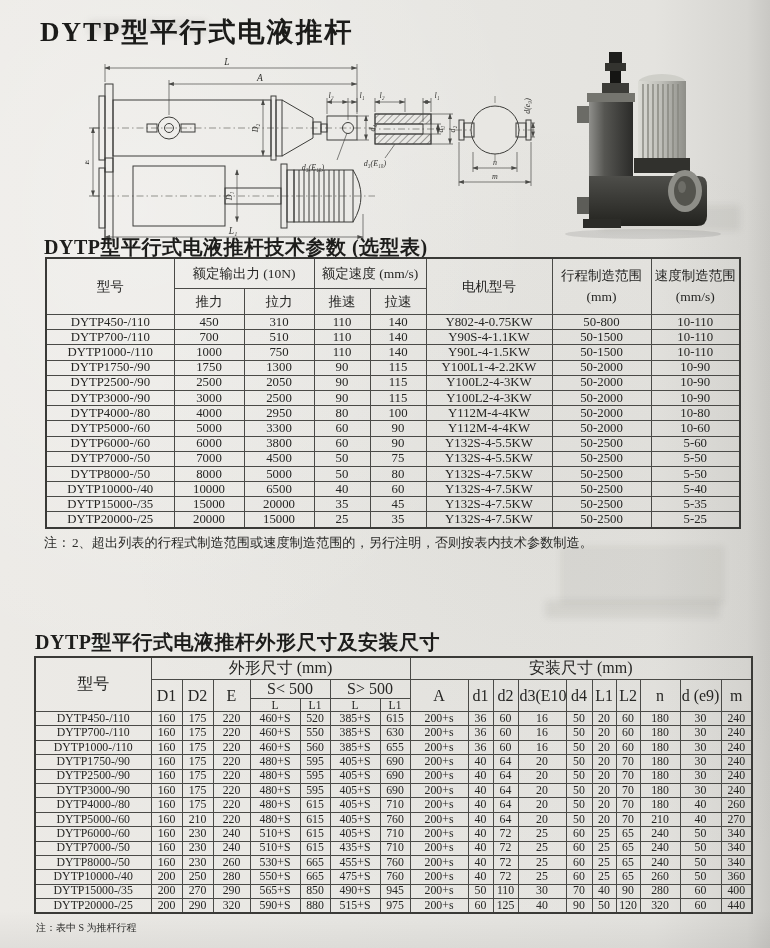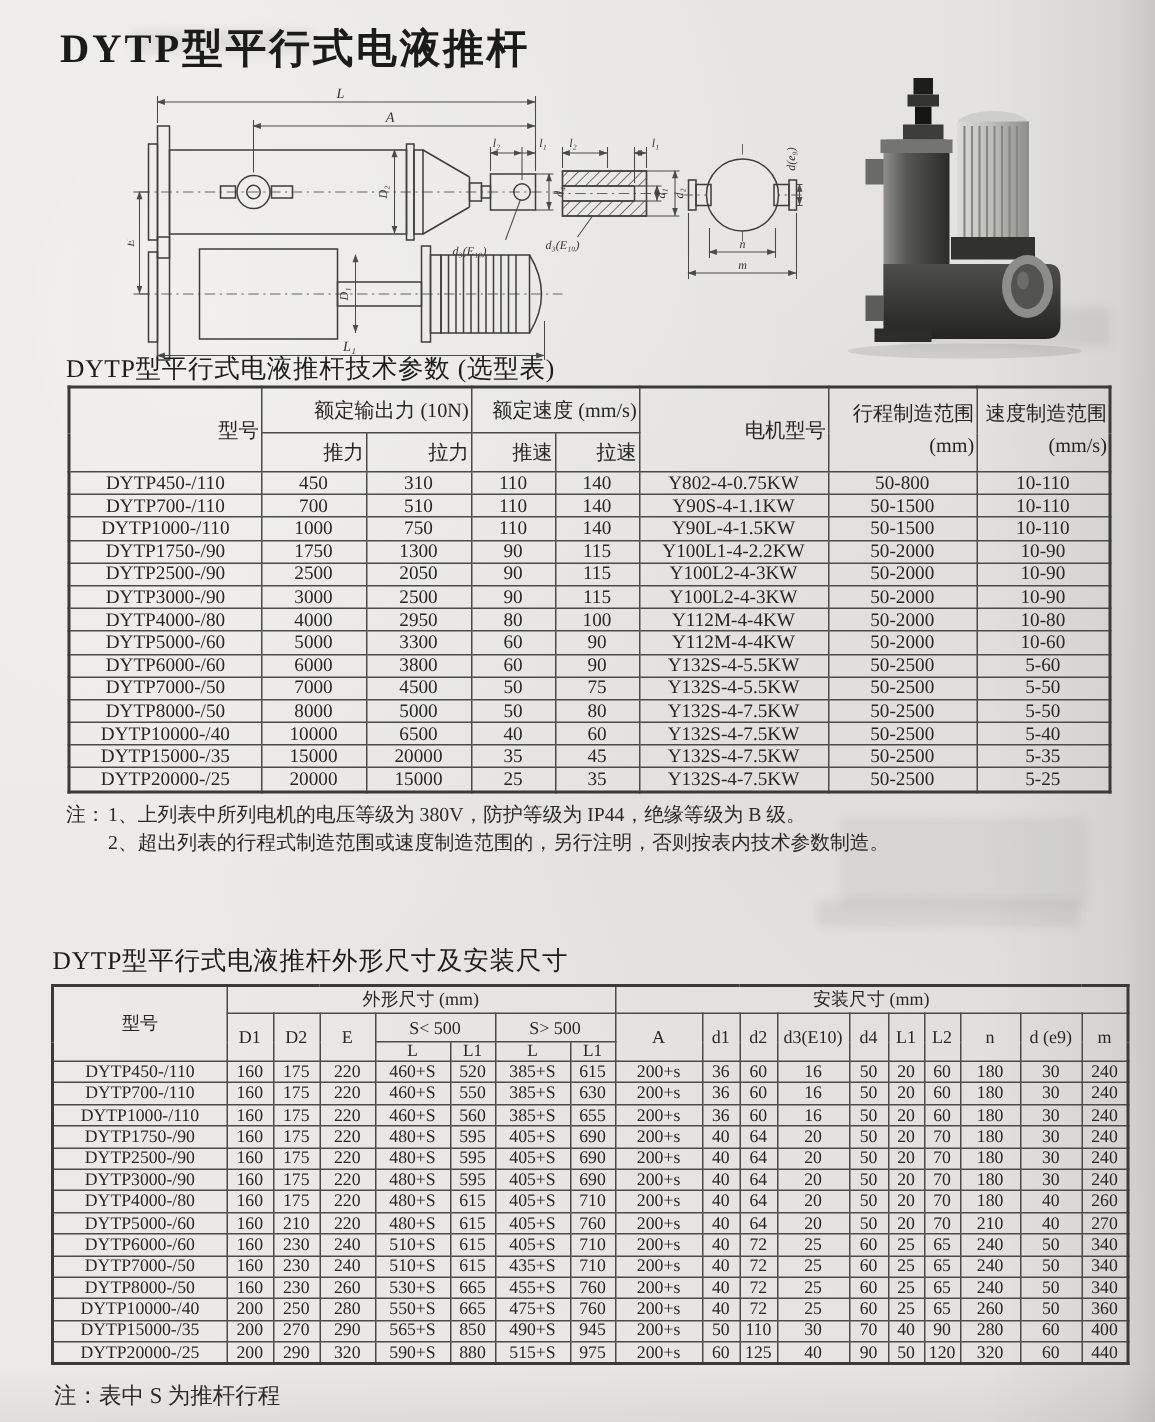--- a/index.html
+++ b/index.html
@@ -23,47 +23,47 @@
   .artifact{position:absolute;background:rgba(95,95,90,.10);filter:blur(3px);border-radius:4px;pointer-events:none;}
 
   .title{
     position:absolute;top:14px;left:0;width:100%;text-align:left;
     font-size:27px;font-weight:bold;letter-spacing:2px;color:#1b1b19;margin-left:40px;
   }
 
   .drawing{position:absolute;left:85px;top:54px;width:452px;height:192px;}
   .photo{position:absolute;left:533px;top:50px;width:207px;height:192px;}
 
-  .sec-title{position:absolute;font-size:17px;font-weight:normal;color:#1d1d1b;letter-spacing:.5px;}
+  .sec-title{position:absolute;font-size:20px;font-weight:bold;color:#1d1d1b;letter-spacing:.5px;}
   .sec1-title{top:234px;left:44px;}
   .sec2-title{top:629px;left:35px;}
 
   table{border-collapse:collapse;table-layout:fixed;}
   th,td{border:1px solid #4a4a47;text-align:center;font-weight:normal;
         white-space:nowrap;overflow:hidden;padding:0 1px;color:#262624;}
   .t1{position:absolute;top:257px;left:45px;width:694px;border:2px solid #3a3a37;}
-  .t1 th{font-size:13.5px;text-align:right;}
+  .t1 th{font-size:13.5px;}
   .t1 thead tr:nth-child(1) th{height:29px;}
   .t1 thead tr:nth-child(2) th{height:25px;}
   .t1 td{height:14.2px;font-size:12.8px;line-height:1;}
   .t2{position:absolute;top:656px;left:34px;width:718px;border:2px solid #3a3a37;}
-  .t2 th{font-size:12px;}
+  .t2 th{font-size:16px;}
   .t2 thead tr:nth-child(1) th{height:15px;}
   .t2 thead tr:nth-child(2) th{height:18px;}
   .t2 thead tr:nth-child(3) th{height:12px;font-size:11.5px;}
   .t2 td{height:13.4px;font-size:11.8px;line-height:1;}
   .hdr-2line{line-height:1.5;}
 
   .notes{position:absolute;top:534px;left:44px;width:676px;font-size:13.2px;
          line-height:18.6px;display:flex;color:#2a2a28;}
   .notes-label{flex:0 0 28px;}
   .notes-body{flex:1;}
   .note-item{padding-left:18px;text-indent:-18px;}
 
-  .footnote{position:absolute;top:921px;left:36px;font-size:15px;color:#2a2a28;}
+  .footnote{position:absolute;top:921px;left:36px;font-size:10px;color:#2a2a28;}
 
   
   .obj{stroke:#3d3d3a;stroke-width:1;fill:none;}
   .objf{stroke:#3d3d3a;stroke-width:1;fill:#e8e7e3;}
   .dim{stroke:#4a4a47;stroke-width:.7;fill:none;}
   .cl{stroke:#55554f;stroke-width:.6;fill:none;stroke-dasharray:7 3 1.5 3;}
   .lab{font-family:"Liberation Serif",serif;font-style:italic;font-size:9.5px;fill:#333330;}
   .lab-s{font-family:"Liberation Serif",serif;font-style:italic;font-size:8px;fill:#333330;}
 </style>
 </head>
@@ -454,21 +454,20 @@
           <td>Y132S-4-7.5KW</td>
           <td>50-2500</td>
           <td>5-25</td>
         </tr>
       </tbody>
   </table>
 
   <div class="notes">
     <div class="notes-label">注：</div>
     <div class="notes-body">
-      <div class="note-item">1、上列表中所列电机的电压等级为 380V，防护等级为 IP44，绝缘等级为 B 级。</div>
       <div class="note-item">2、超出列表的行程式制造范围或速度制造范围的，另行注明，否则按表内技术参数制造。</div>
     </div>
   </div>
 
   <div class="sec-title sec2-title">DYTP型平行式电液推杆外形尺寸及安装尺寸</div>
 
   <table class="t2">
     <colgroup>
       <col style="width:116px">
         <col style="width:31px">

